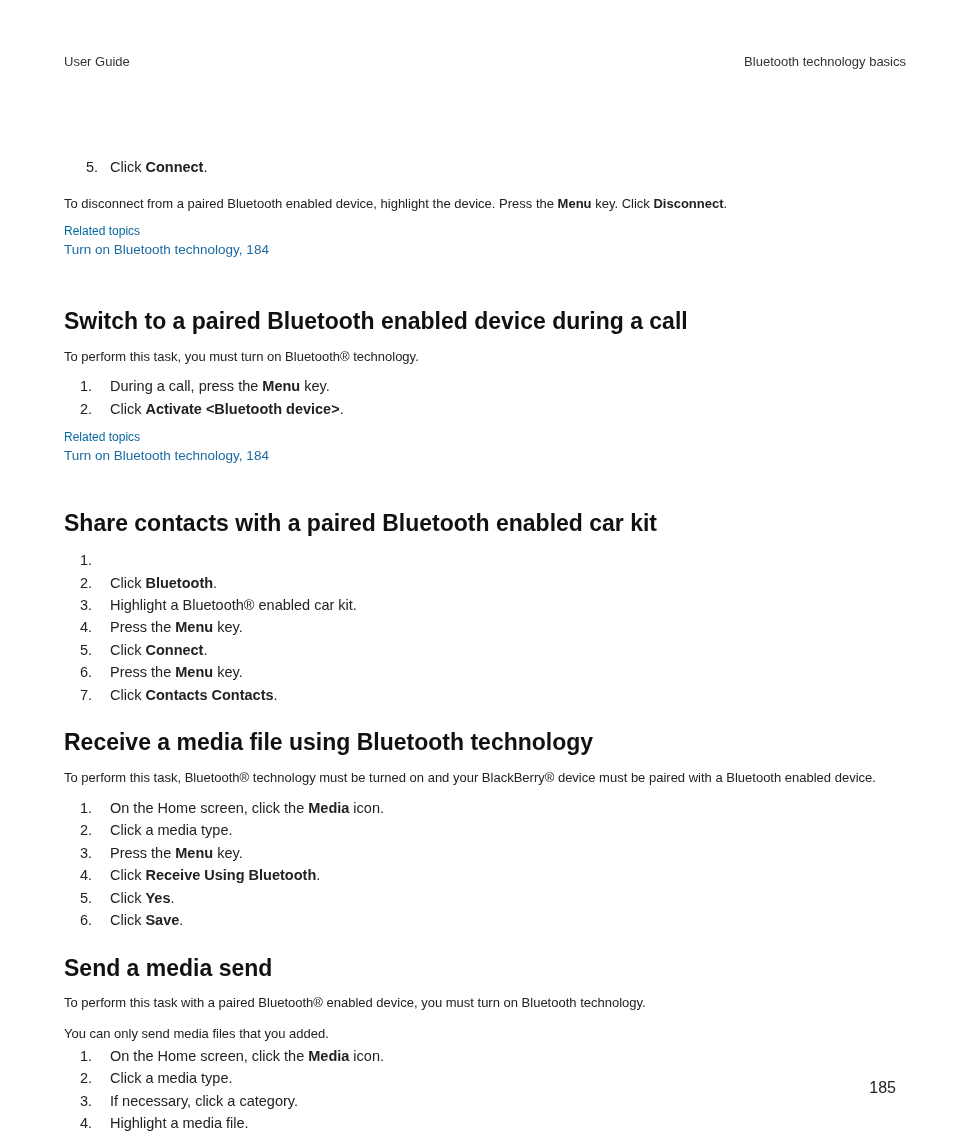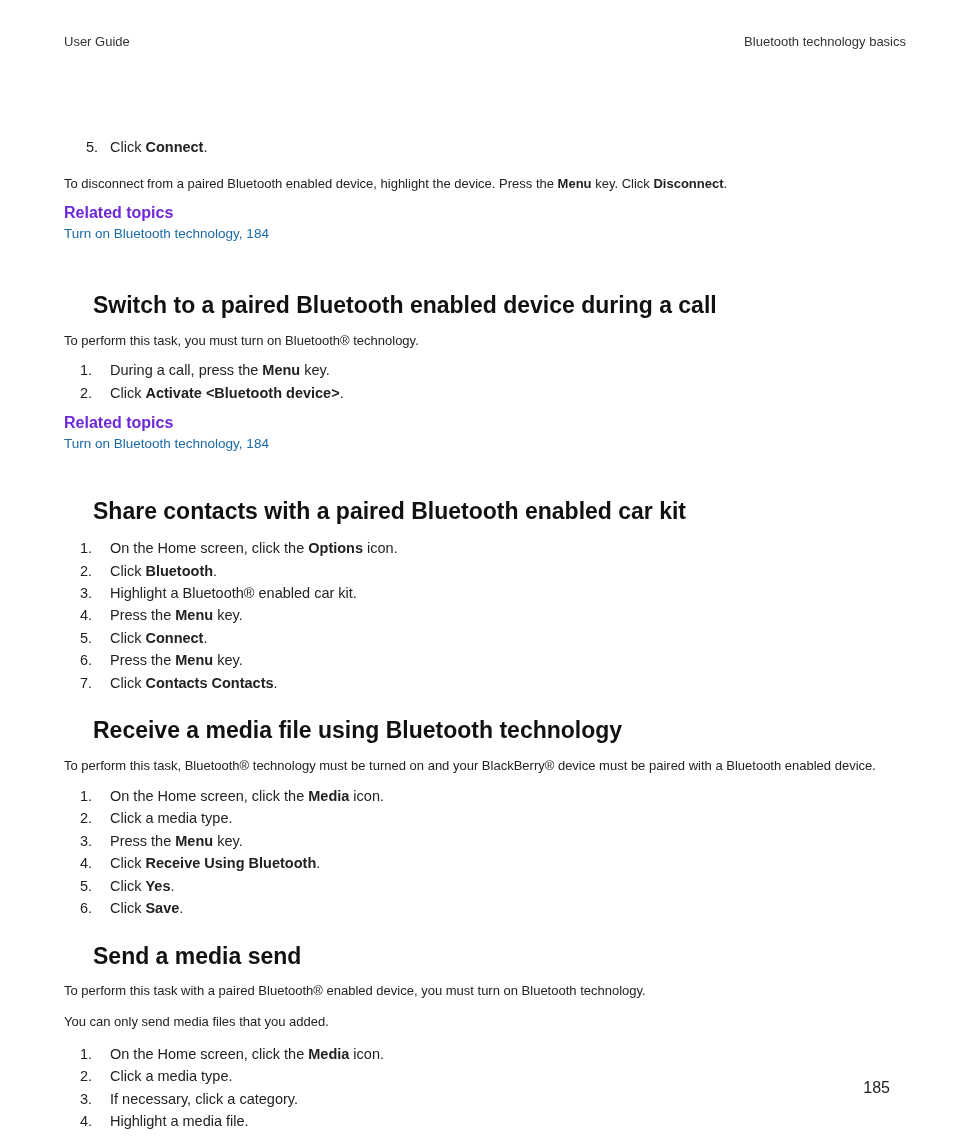--- a/index.html
+++ b/index.html
@@ -11,77 +11,77 @@
     color: #000;
     position: relative;
     padding: 34px 48px 30px 64px;
   }
   .header-row {
     display: flex;
     justify-content: space-between;
     font-size: 13px;
     color: #333;
     margin-bottom: 90px;
+    margin-top: 20px;
   }
   .step5-row {
     display: flex;
     font-size: 14.5px;
     color: #222;
     margin-bottom: 20px;
     padding-left: 16px;
   }
   .step5-num { width: 30px; text-align: right; padding-right: 12px; }
   .para {
     font-size: 13px;
     color: #222;
     line-height: 1.45;
     margin-bottom: 10px;
   }
   .related-title {
-    font-size: 16px;
-    font-weight: 700;
-    color: #6d28d9;
+    font-size: 12px;
+    font-weight: 400;
+    color: #0369a1;
     margin-top: 8px;
     margin-bottom: 2px;
   }
   .related-link {
     font-size: 13.5px;
     color: #1b6aa5;
     cursor: pointer;
     margin-bottom: 28px;
     display: inline-block;
     text-align: center;
   }
   h2.section-title {
     font-size: 23px;
     font-weight: 700;
     color: #111;
     margin-top: 22px;
     margin-bottom: 12px;
     line-height: 1.25;
-    margin-left: 29px;
   }
   ol.steps {
     list-style: none;
     font-size: 14.5px;
     color: #222;
     margin-bottom: 10px;
     padding-left: 16px;
   }
   ol.steps li {
     display: flex;
     line-height: 1.48;
     margin-bottom: 1px;
   }
   ol.steps li .num { width: 30px; text-align: left; flex-shrink:0; }
   .b { font-weight: 700; }
   .page-num {
     position: absolute;
     bottom: 48px;
-    right: 64px;
+    right: 58px;
     font-size: 16px;
     color: #222;
   }
 </style>
 </head>
 <body>
 
 
 
 <div class="header-row">
@@ -114,21 +114,20 @@
     </li>
 </ol>
 
 <div class="related-title">Related topics</div>
 <a class="related-link">Turn on Bluetooth technology, 184</a>
 
 <h2 class="section-title" style="margin-top:18px">Share contacts with a paired Bluetooth enabled car kit</h2>
 <ol class="steps">
   <li>
       <span class="num">1.</span>
-      <span><span>On the Home screen, click the </span><span class="b">Options</span><span> icon.</span></span>
     </li>
   <li>
       <span class="num">2.</span>
       <span><span>Click </span><span class="b">Bluetooth</span><span>.</span></span>
     </li>
   <li>
       <span class="num">3.</span>
       <span>Highlight a Bluetooth® enabled car kit.</span>
     </li>
   <li>
@@ -173,21 +172,21 @@
       <span><span>Click </span><span class="b">Yes</span><span>.</span></span>
     </li>
   <li>
       <span class="num">6.</span>
       <span><span>Click </span><span class="b">Save</span><span>.</span></span>
     </li>
 </ol>
 
 <h2 class="section-title">Send a media send</h2>
 <p class="para">To perform this task with a paired Bluetooth® enabled device, you must turn on Bluetooth technology.</p>
-<p class="para" style="margin-top:12px;margin-bottom:12px">You can only send media files that you added.</p>
+<p class="para" style="margin-top:12px;margin-bottom:2px">You can only send media files that you added.</p>
 <ol class="steps">
   <li>
       <span class="num">1.</span>
       <span><span>On the Home screen, click the </span><span class="b">Media</span><span> icon.</span></span>
     </li>
   <li>
       <span class="num">2.</span>
       <span>Click a media type.</span>
     </li>
   <li>

